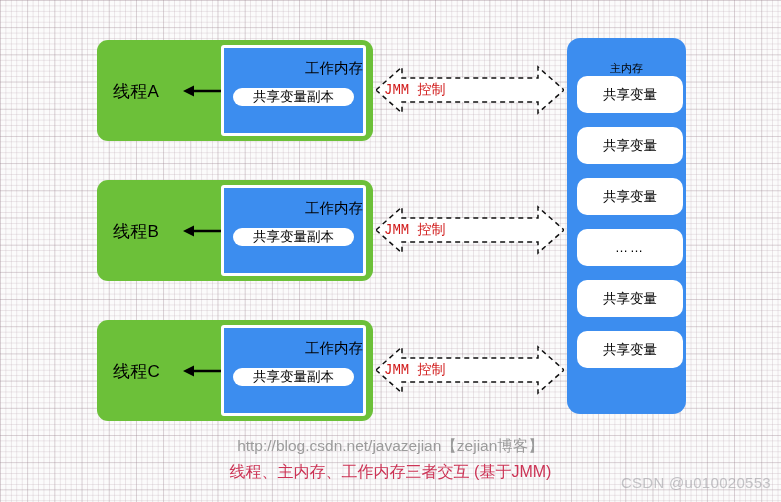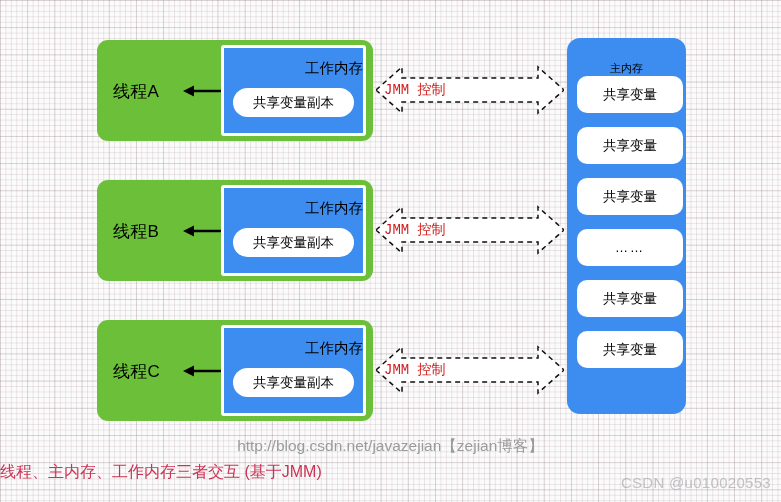--- a/index.html
+++ b/index.html
@@ -81,21 +81,21 @@
     font-size: 14.5px;
     color: #000000;
     white-space: nowrap;
     padding-left: 25px;
   }
   .copy-pill {
     position: absolute;
     left: 9px;
     right: 9px;
     top: 40px;
-    height: 29px;
+    height: 18px;
     background: #ffffff;
     border-radius: 15px;
     display: flex;
     align-items: center;
     justify-content: center;
     font-size: 13.5px;
     color: #000000;
     white-space: nowrap;
   }
 
@@ -171,20 +171,21 @@
     text-align: center;
     font-size: 15.5px;
     color: #9b9b9b;
     white-space: nowrap;
   }
   #caption-line {
     position: absolute;
     left: 0;
     right: 0;
     top: 462px;
+    text-align: center;
     font-size: 16px;
     color: #cc3355;
     white-space: nowrap;
   }
   #bg-watermark {
     position: absolute;
     left: 430px;
     top: 466px;
     font-family: "Liberation Serif", "DejaVu Serif", serif;
     font-size: 17px;

